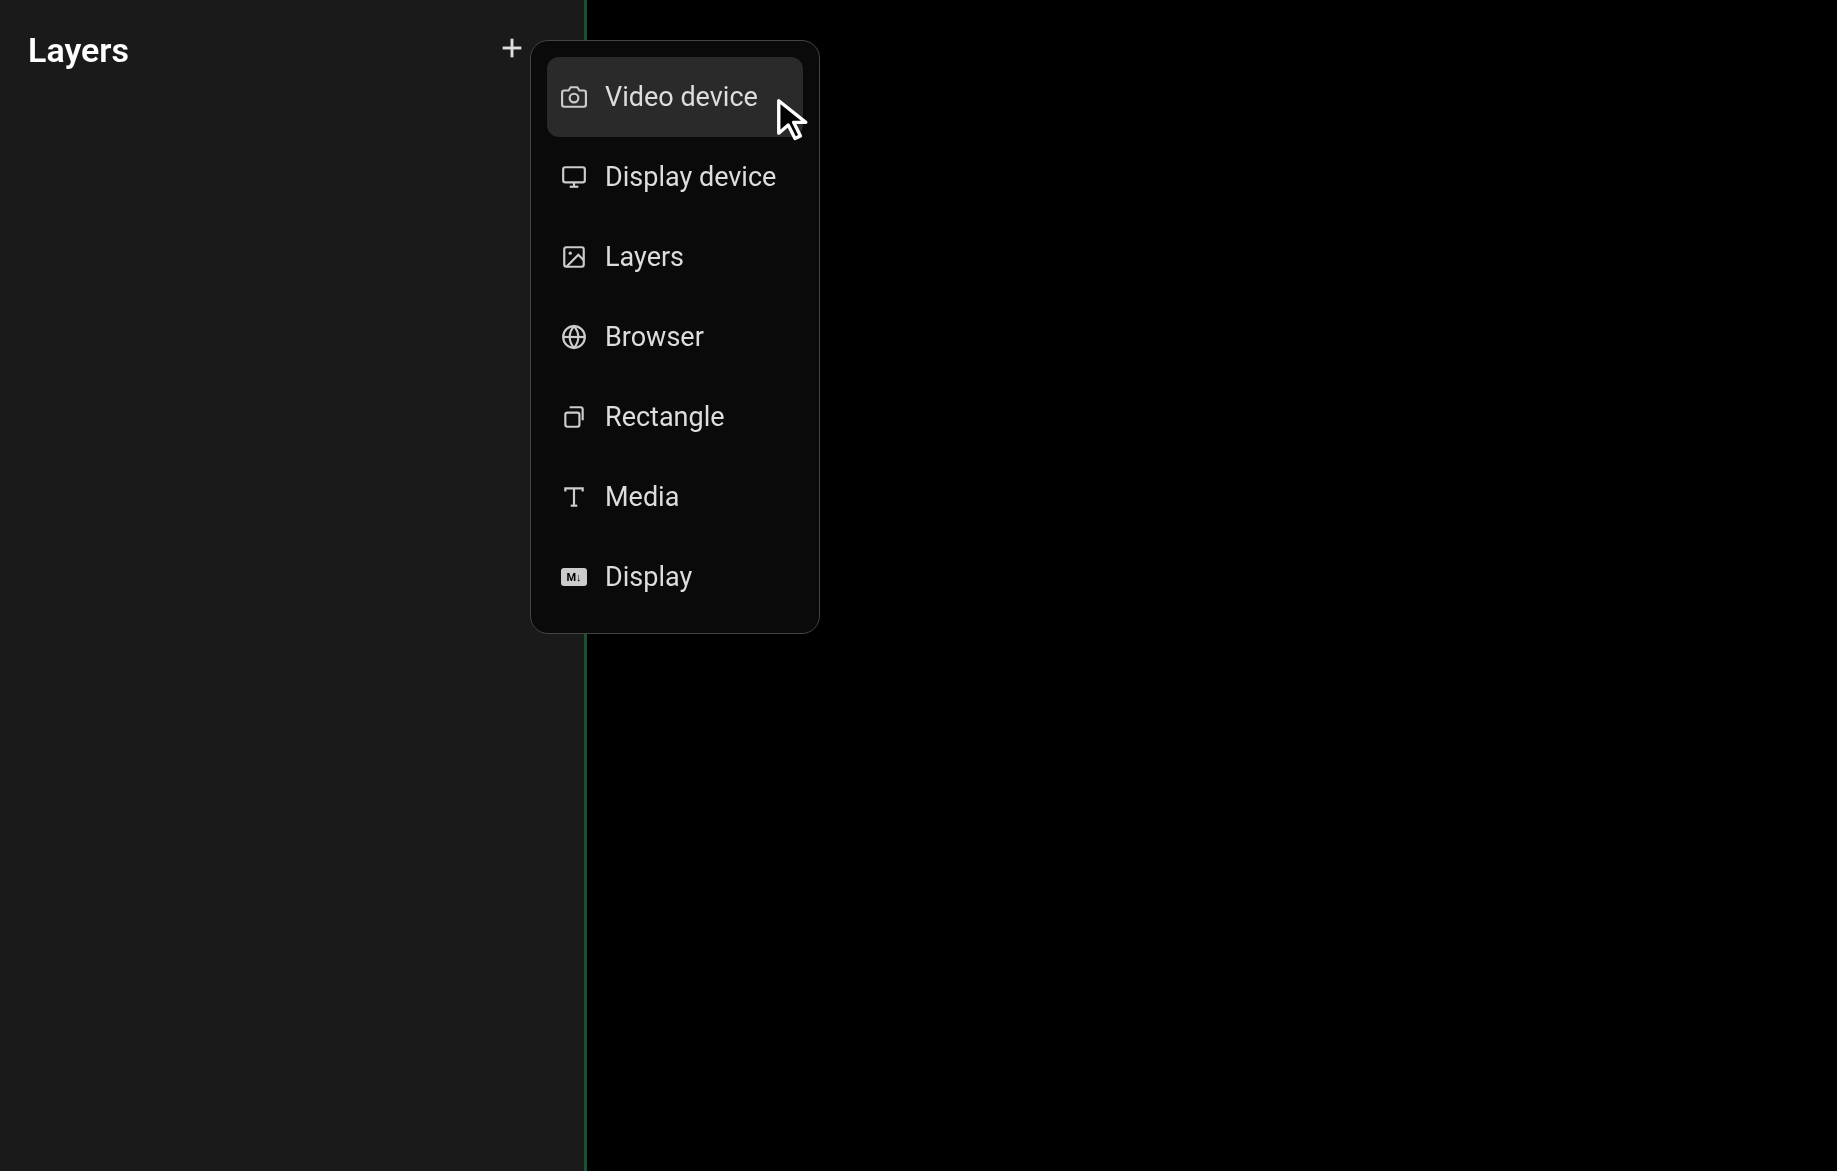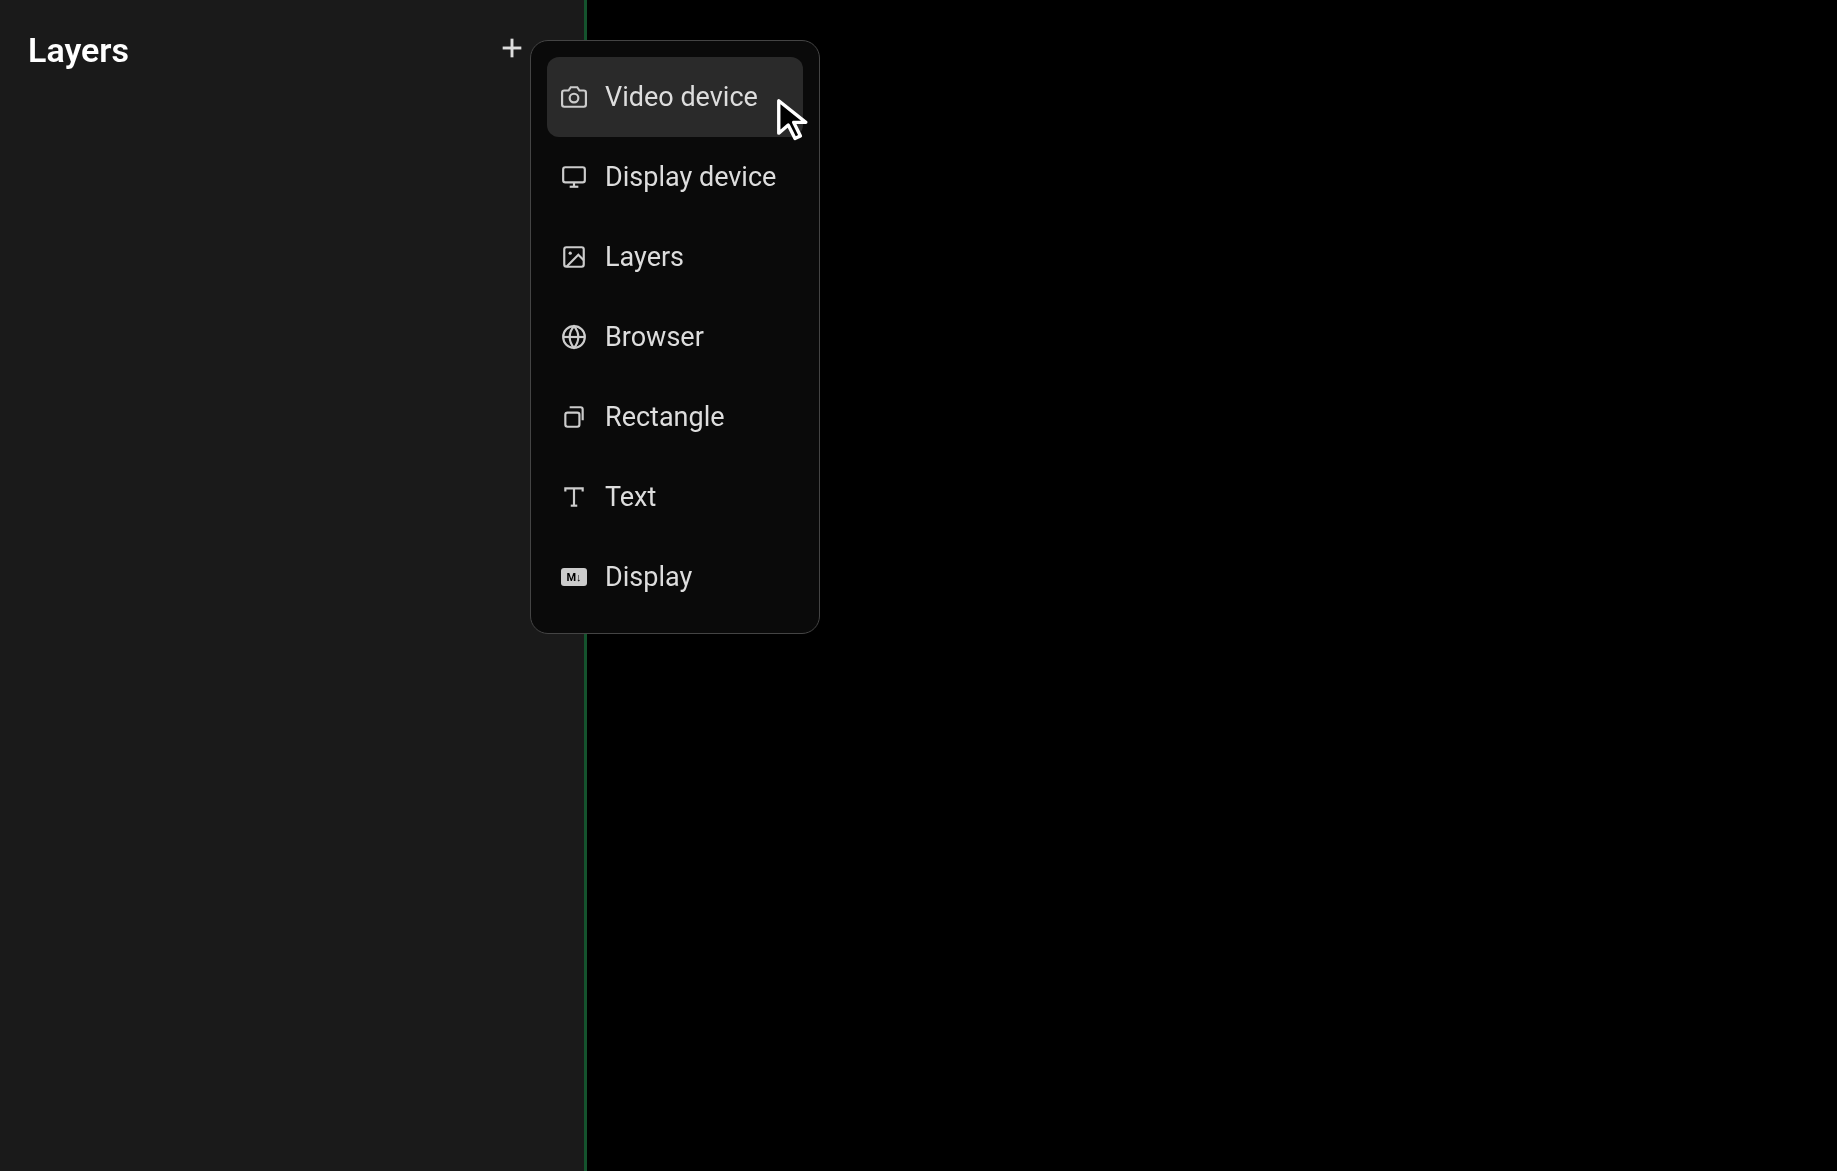--- a/index.html
+++ b/index.html
@@ -227,21 +227,21 @@
   </div>
 
   <div class="menu-item">
     <span class="menu-item-icon">
       <svg viewBox="0 0 24 24">
           <polyline points="4 7 4 4 20 4 20 7"></polyline>
           <line x1="9" y1="20" x2="15" y2="20"></line>
           <line x1="12" y1="4" x2="12" y2="20"></line>
         </svg>
     </span>
-    <span class="menu-item-label">Text</span>
+    <span class="menu-item-label">Media</span>
   </div>
 
   <div class="menu-item">
     <span class="menu-item-icon">
       <span class="md-badge">M↓</span>
     </span>
     <span class="menu-item-label">Display</span>
   </div>
 
 

